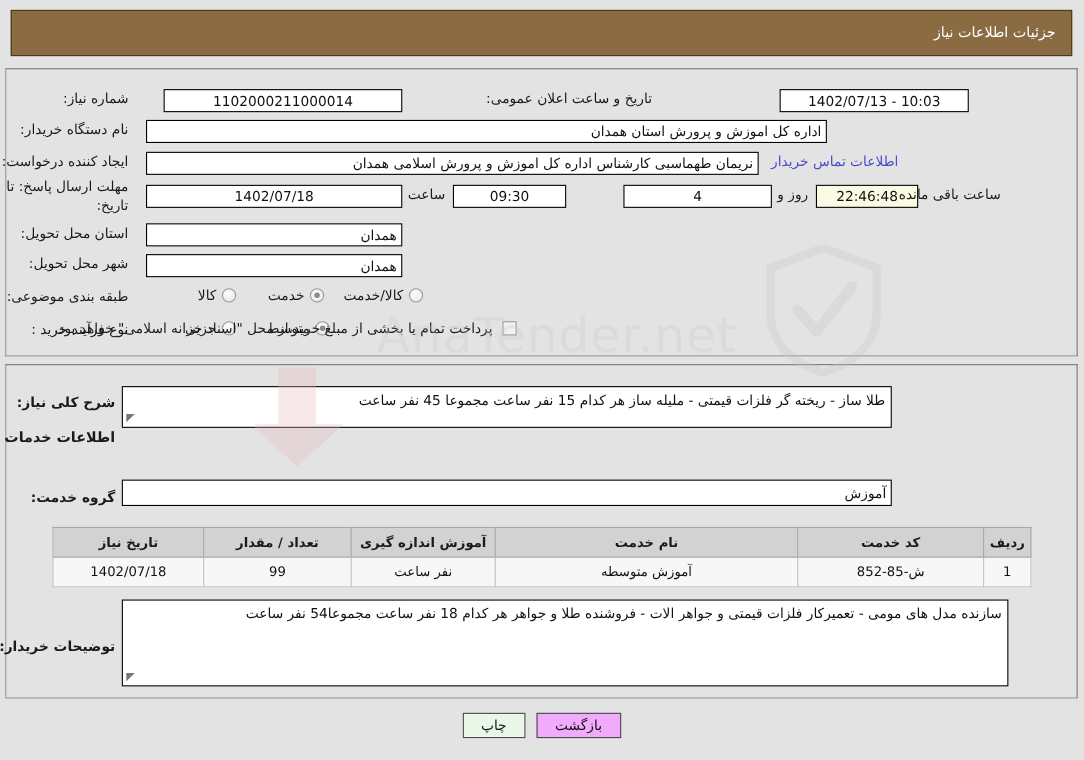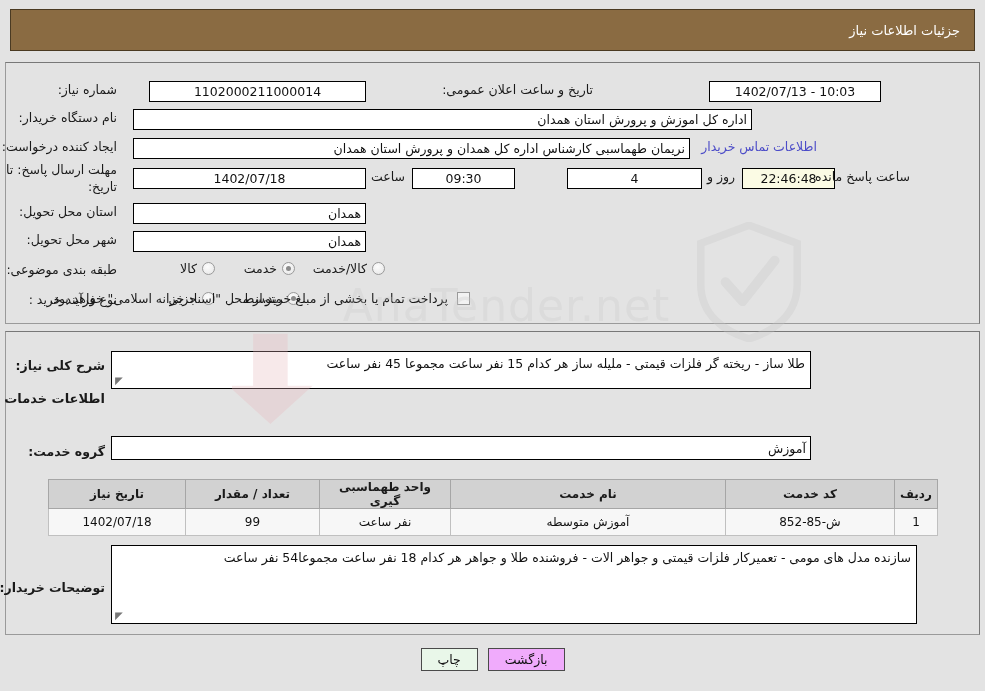--- a/index.html
+++ b/index.html
@@ -234,40 +234,40 @@
   <div class="box center" style="position:absolute; top:81px; right:104px; width:172px;">10:03 - 1402/07/13</div>
 
   <div class="row" style="top:110px; right:868px;">
     <span class="lbl">نام دستگاه خریدار:</span>
   </div>
   <div class="box start" style="position:absolute; top:109px; right:233px; width:619px;">اداره کل اموزش و پرورش استان همدان</div>
 
   <div class="row" style="top:139px; right:868px;">
     <span class="lbl">ایجاد کننده درخواست:</span>
   </div>
-  <div class="box start" style="position:absolute; top:138px; right:295px; width:557px;">نریمان طهماسبی کارشناس اداره کل همدان و پرورش استان همدان</div>
+  <div class="box start" style="position:absolute; top:138px; right:295px; width:557px;">نریمان طهماسبی کارشناس اداره کل اموزش و پرورش اسلامی همدان</div>
   <div class="row" style="top:139px; right:168px;">
     <span class="link">اطلاعات تماس خریدار</span>
   </div>
 
   <div style="position:absolute; top:162px; right:868px; width:112px; text-align:right;">
     <span class="lbl" style="white-space:normal; line-height:1.35; display:inline-block;">مهلت ارسال پاسخ: تا تاریخ:</span>
   </div>
   <div class="box center" style="position:absolute; top:168px; right:619px; width:233px;">1402/07/18</div>
   <div class="row" style="top:169px; right:580px;">
     <span class="lbl">ساعت</span>
   </div>
   <div class="box center" style="position:absolute; top:168px; right:470px; width:103px;">09:30</div>
   <div class="box center" style="position:absolute; top:168px; right:283px; width:135px;">4</div>
   <div class="row" style="top:169px; right:250px;">
     <span class="lbl">روز و</span>
   </div>
   <div class="box center yellow" style="position:absolute; top:168px; right:150px; width:93px;">22:46:48</div>
   <div class="row" style="top:169px; right:75px;">
-    <span class="lbl">ساعت پاسخ مانده</span>
+    <span class="lbl">ساعت باقی مانده</span>
   </div>
 
   <div class="row" style="top:204px; right:868px;">
     <span class="lbl">استان محل تحویل:</span>
   </div>
   <div class="box start" style="position:absolute; top:203px; right:619px; width:233px;">همدان</div>
 
   <div class="row" style="top:232px; right:868px;">
     <span class="lbl">شهر محل تحویل:</span>
   </div>
@@ -323,21 +323,21 @@
     <span class="lbl bold">گروه خدمت:</span>
   </div>
   <div class="box start" style="position:absolute; top:436px; right:174px; width:700px; height:24px;">آموزش</div>
 
   <table class="items" style="top:479px; right:47px; width:890px;">
     <thead>
       <tr>
         <th style="width:34px;">ردیف</th>
         <th style="width:160px;">کد خدمت</th>
         <th>نام خدمت</th>
-        <th style="width:122px;">واحد طهماسبی گیری</th>
+        <th style="width:122px;">آموزش اندازه گیری</th>
         <th style="width:125px;">تعداد / مقدار</th>
         <th style="width:128px;">تاریخ نیاز</th>
       </tr>
     </thead>
     <tbody>
       <tr>
         <td>1</td>
         <td>ش-85-852</td>
         <td>آموزش متوسطه</td>
         <td>نفر ساعت</td>

